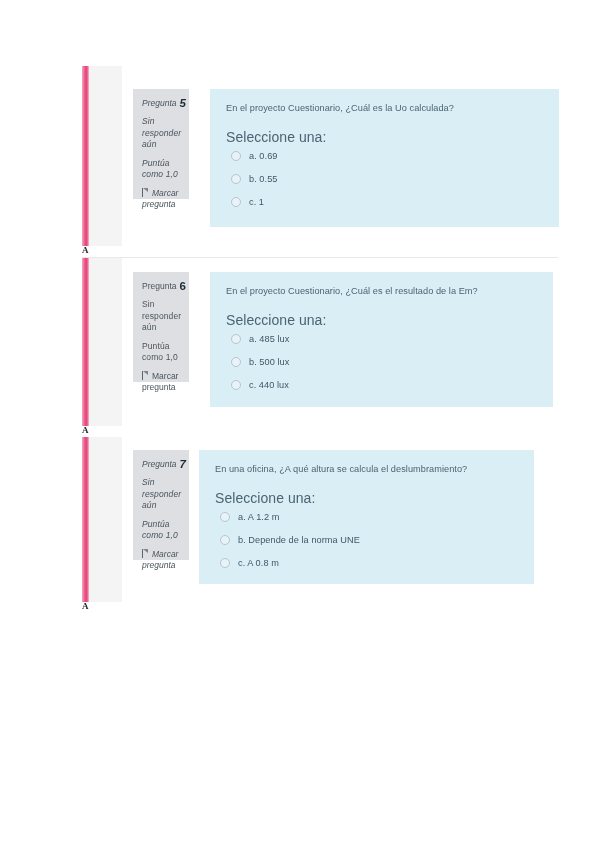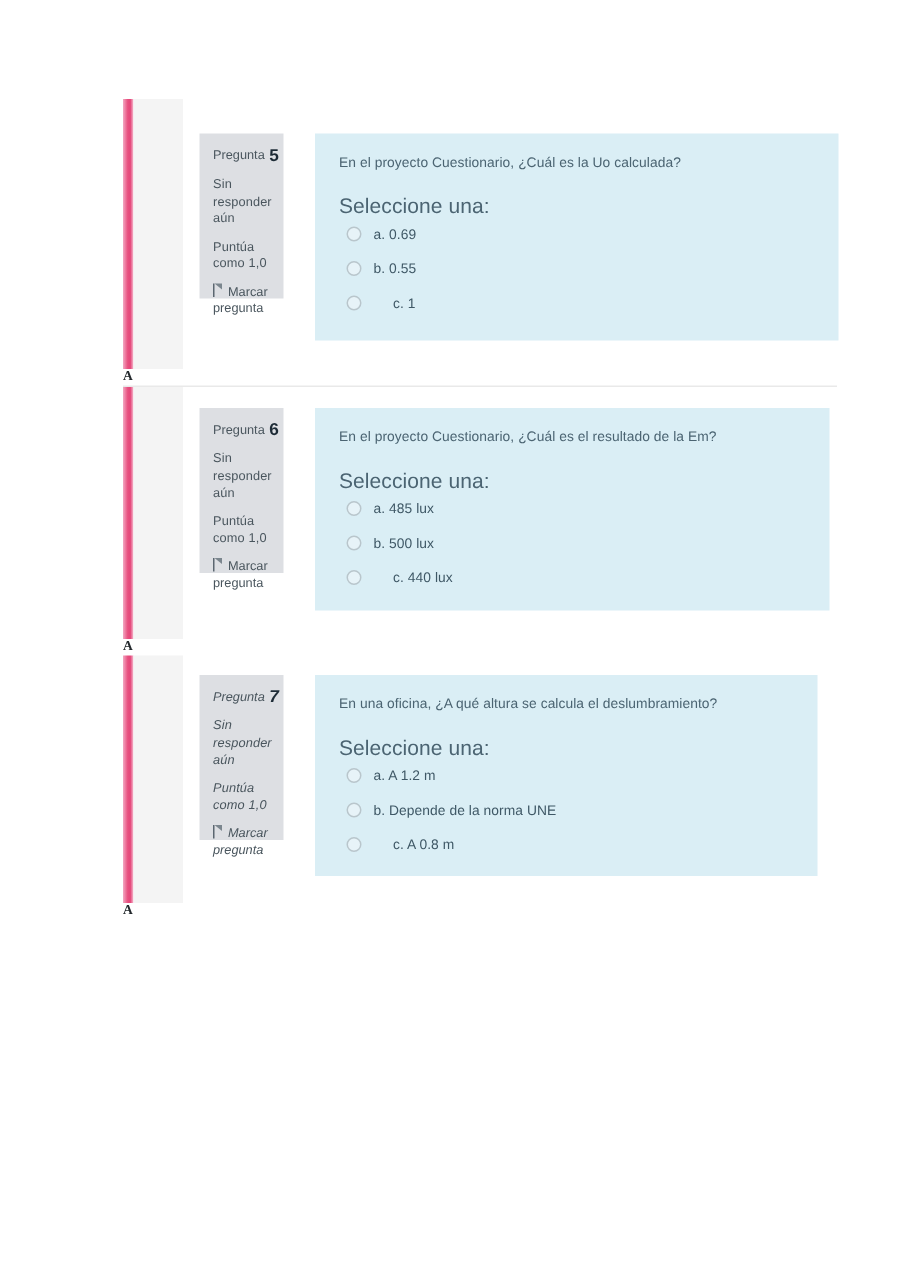--- a/index.html
+++ b/index.html
@@ -123,21 +123,21 @@
     margin: 0 0 6px 0;
     letter-spacing: .05px;
   }
   .options { margin: 0; padding: 0; list-style: none; }
   .option {
     display: flex;
     align-items: center;
     margin: 0 0 11px 0;
     padding-left: 5px;
   }
-  .option:last-child { margin-bottom: 0; gap: 13px; }
+  .option:last-child { margin-bottom: 0; }
   .radio {
     width: 8px;
     height: 8px;
     border: 1px solid #b9c6cc;
     border-radius: 50%;
     background: #e7f3f8;
     margin-right: 8px;
     flex: 0 0 auto;
   }
   .opt-label {
@@ -167,21 +167,21 @@
 </style>
 </head>
 <body>
 
 <div class="page">
 
   <div class="qblock" style="top:66px; width:480px; height:180px;">
     <div class="accent-strip" style="height:180px;"></div>
     <div class="panel-bg" style="height:180px;"></div>
 
-    <div class="qinfo" style="left:51px; top:23px; width:56px; height:110px;">
+    <div class="qinfo" style="left:51px; top:23px; width:56px; height:110px;font-style:italic;">
       <div class="qnum-row">
         <span>Pregunta</span><span class="qnum">5</span>
       </div>
       <div class="line">Sin responder aún</div>
       <div class="line">Puntúa como 1,0</div>
       <div class="flag-row">
         <span class="flag-icon"></span><span>Marcar pregunta</span>
       </div>
     </div>
 
@@ -254,21 +254,21 @@
       <div class="qnum-row">
         <span>Pregunta</span><span class="qnum">7</span>
       </div>
       <div class="line">Sin responder aún</div>
       <div class="line">Puntúa como 1,0</div>
       <div class="flag-row">
         <span class="flag-icon"></span><span>Marcar pregunta</span>
       </div>
     </div>
 
-    <div class="qbody" style="left:128px; top:13px; width:335px; height:134px;">
+    <div class="qbody" style="left:117px; top:13px; width:335px; height:134px;">
       <p class="qtext">En una oficina, ¿A qué altura se calcula el deslumbramiento?</p>
       <p class="prompt">Seleccione una:</p>
       <ul class="options">
         <li class="option">
           <span class="radio"></span>
           <span class="opt-label">a. A 1.2 m</span>
         </li>
         <li class="option">
           <span class="radio"></span>
           <span class="opt-label">b. Depende de la norma UNE</span>

